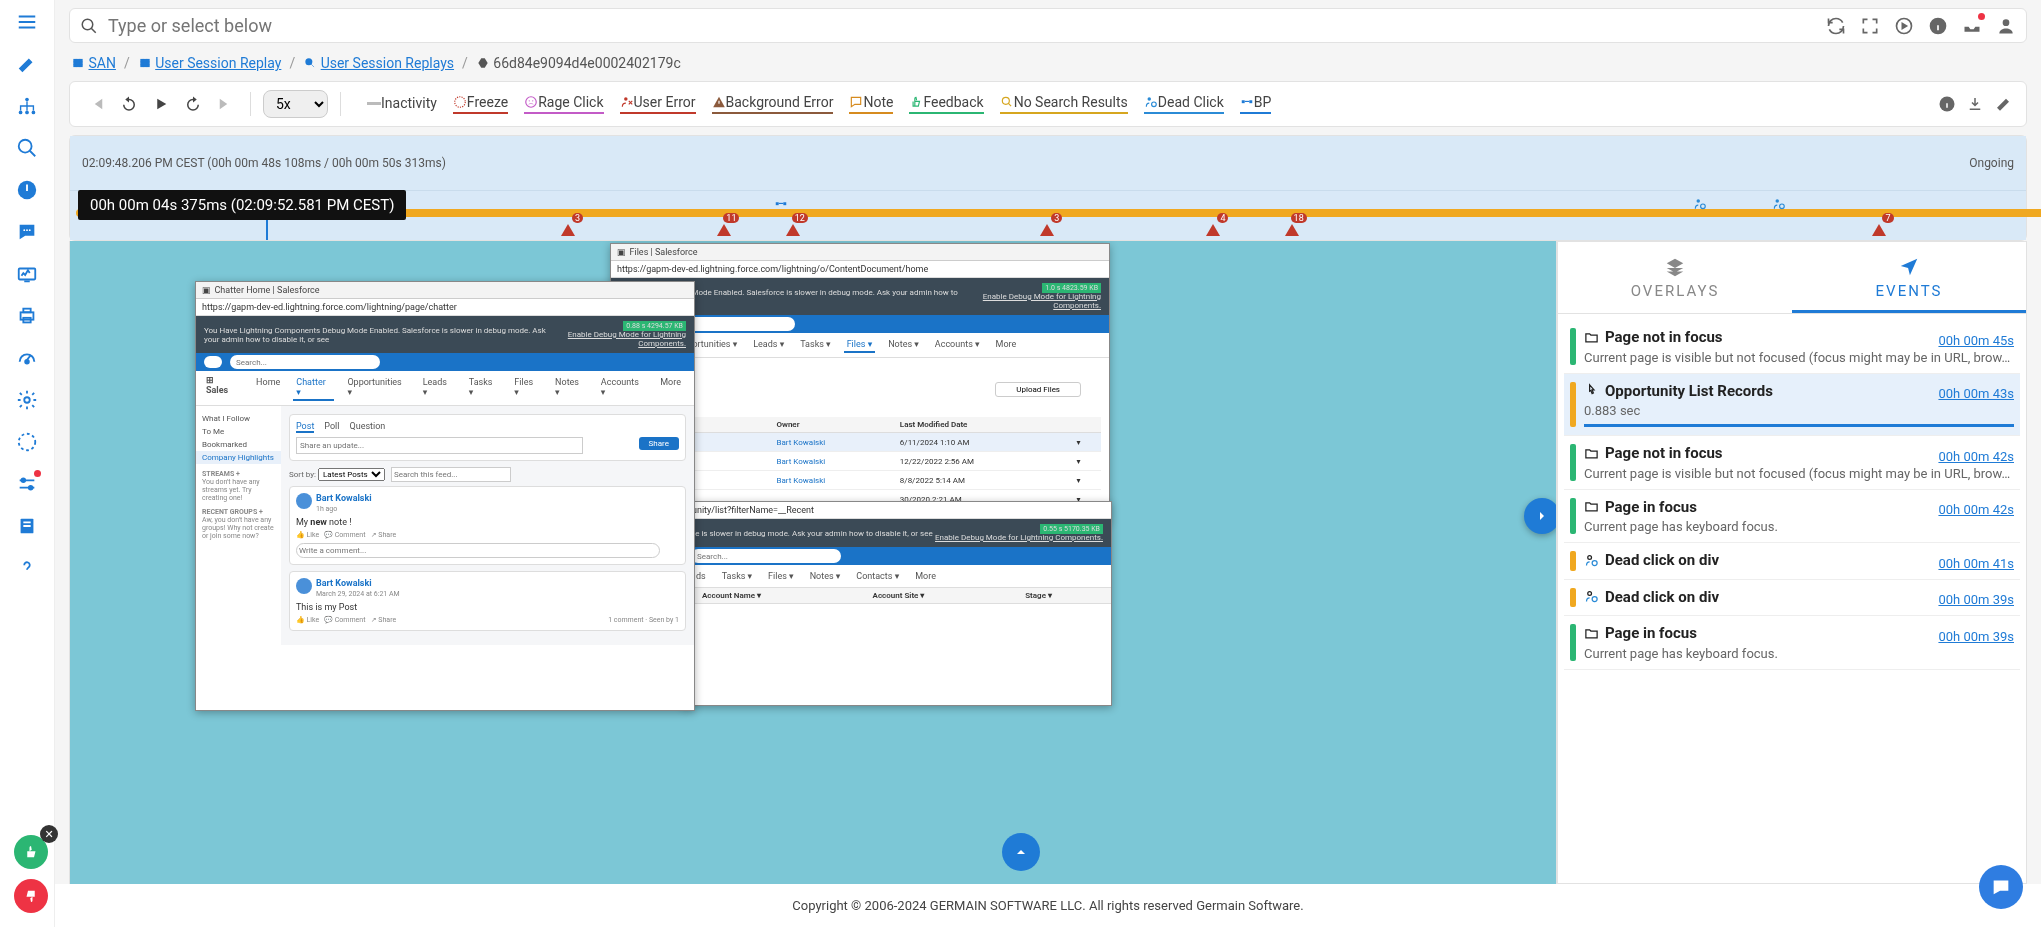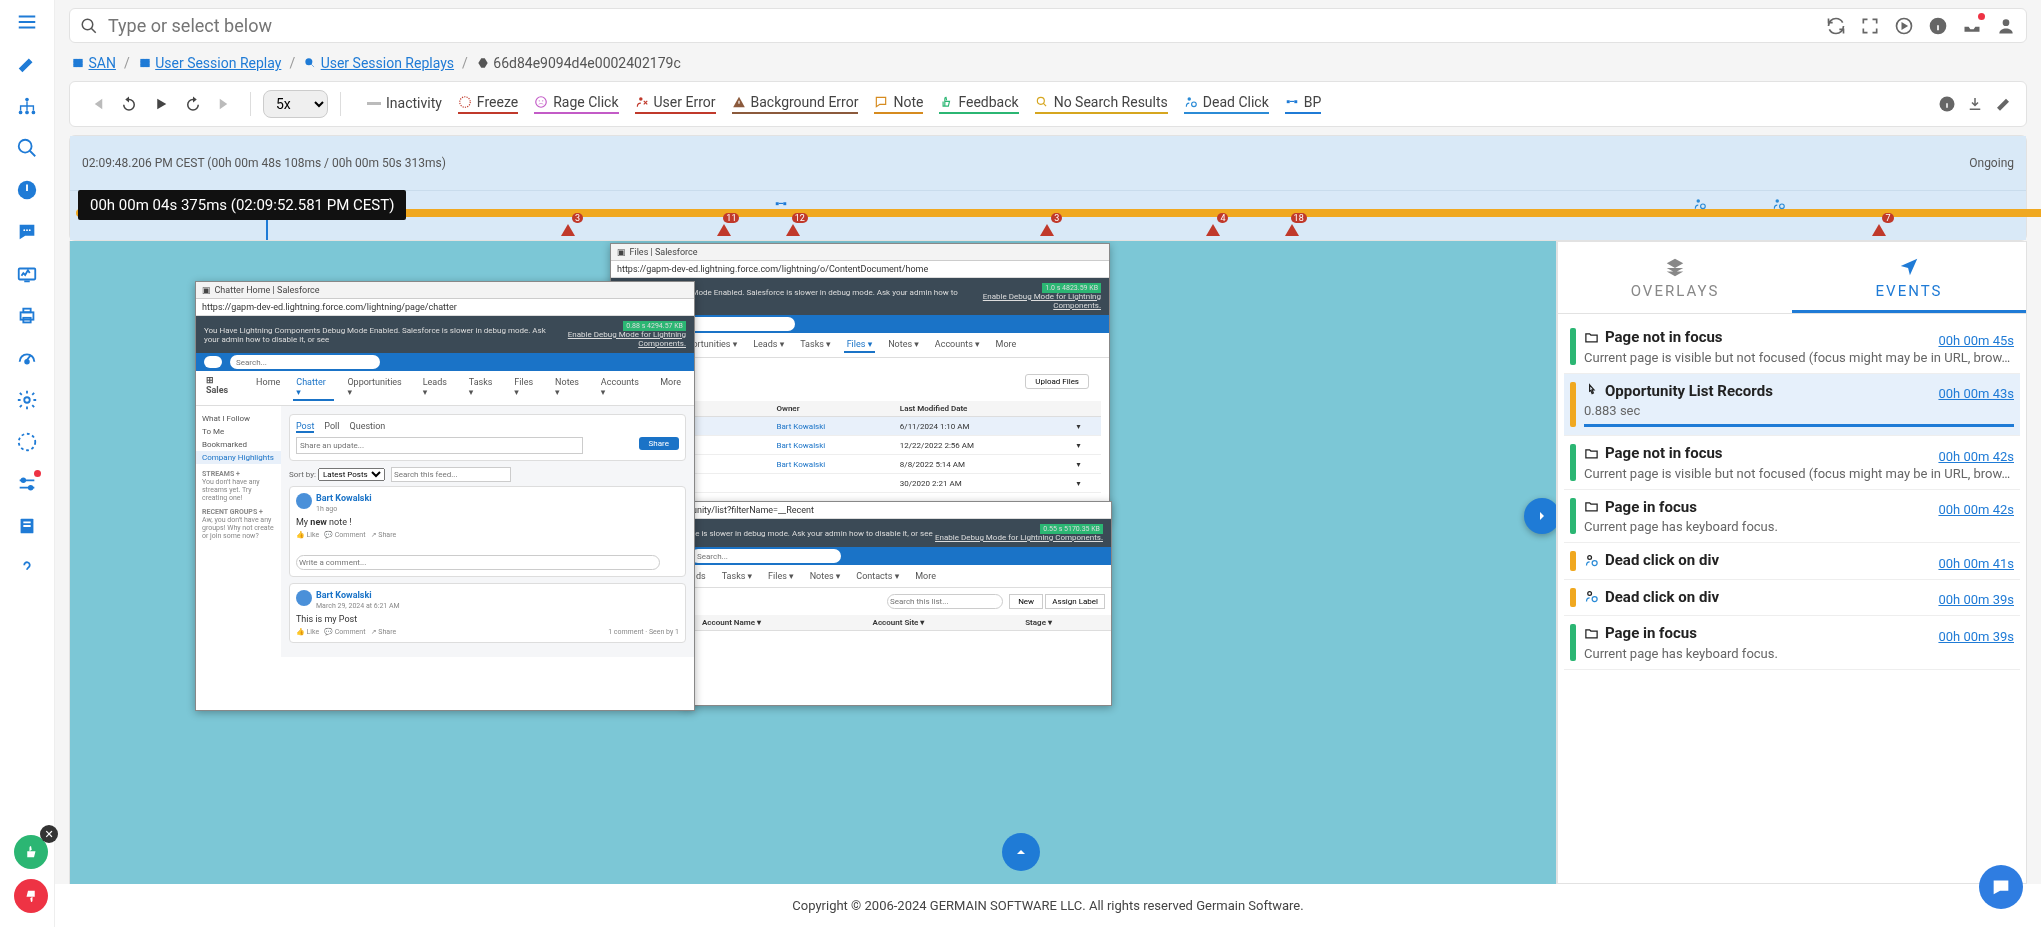--- a/index.html
+++ b/index.html
@@ -30,21 +30,21 @@
 .breadcrumb .sep{color:#999}
 .breadcrumb svg{width:14px;height:14px;display:inline-block;vertical-align:-2px;fill:#1f7bd6}
 .breadcrumb .cur svg{fill:#555}
 .toolbar{display:flex;align-items:center;gap:6px;background:#fff;border:1px solid #e2e2e2;border-radius:6px;margin:0 14px;padding:8px 14px}
 .toolbar .ctrl{width:26px;height:26px;display:flex;align-items:center;justify-content:center;cursor:pointer}
 .toolbar .ctrl svg{width:18px;height:18px;fill:#444}
 .toolbar .ctrl.disabled svg{fill:#bbb}
 .toolbar .vline{width:1px;height:24px;background:#ddd;margin:0 6px}
 .toolbar select{border:1px solid #ccc;border-radius:8px;padding:4px 20px 4px 8px;font-size:14px}
 .legend{display:flex;gap:16px;margin-left:14px;flex-wrap:wrap;align-items:center;flex:1}
-.legend .li{display:flex;align-items:center;gap:5px;font-size:14px;color:#444;cursor:pointer;padding-bottom:2px}
+.legend .li{display:flex;align-items:center;font-size:14px;color:#444;cursor:pointer;padding-bottom:2px}
 .legend .li.u{border-bottom:2px solid}
 .legend .sw{width:14px;height:14px;display:flex;align-items:center;justify-content:center}
 .legend .li.inact .sw{width:14px;height:3px;background:#bbb}
 .tb-right{display:flex;gap:10px;align-items:center;color:#666}
 .tb-right .ib{width:18px;height:18px;cursor:pointer}
 .tb-right svg{width:18px;height:18px;fill:#666}
 .timeline-wrap{background:#fff;border:1px solid #e2e2e2;border-radius:6px;margin:8px 14px 0;position:relative}
 .tl-head{display:flex;justify-content:space-between;padding:20px 12px;background:#d9e9f7;font-size:12px;color:#555}
 .tl-track{position:relative;height:50px;background:#d9e9f7;border-top:1px solid #c9dcec}
 .tl-bar{position:absolute;top:18px;height:8px;background:#f0a820;border-radius:4px}
@@ -73,21 +73,21 @@
 .replay-view .win .feed{flex:1;padding:8px}
 .replay-view .win .card{background:#fff;border:1px solid #ddd;border-radius:4px;padding:6px;margin-bottom:6px}
 .replay-view .win .postbtn{background:#1a73c7;color:#fff;border:none;padding:2px 10px;font-size:8px;border-radius:3px;float:right}
 .replay-view .win .tabs2{display:flex;gap:10px;font-size:9px;color:#555;margin-bottom:4px}
 .replay-view .win .tabs2 .a{color:#1a73c7;border-bottom:2px solid #1a73c7}
 .replay-view .win .tbl{width:100%;font-size:8px;border-collapse:collapse}
 .replay-view .win .tbl th{text-align:left;padding:3px 5px;background:#f5f5f5;border-bottom:1px solid #ddd;font-weight:600}
 .replay-view .win .tbl td{padding:3px 5px;border-bottom:1px solid #eee}
 .replay-view .win .tbl .fico{display:inline-block;width:12px;height:12px;background:#f0a820;border-radius:2px;margin-right:4px;vertical-align:middle}
 .replay-view .win .tbl td a{color:#1a73c7}
-.replay-view .win .upbtn{float:right;background:#fff;border:1px solid #ccc;padding:2px 9px;font-size:8px;border-radius:3px;margin:12px}
+.replay-view .win .upbtn{float:right;background:#fff;border:1px solid #ccc;padding:2px 20px;font-size:8px;border-radius:3px;margin:20px}
 .slide-btn{position:absolute;right:-4px;top:40%;width:36px;height:36px;border-radius:50%;background:#1f7bd6;display:flex;align-items:center;justify-content:center;cursor:pointer;z-index:20;box-shadow:0 2px 6px rgba(0,0,0,0.3)}
 .slide-btn svg{width:16px;height:16px;fill:#fff}
 .events-panel{width:470px;background:#fff;border:1px solid #e2e2e2;display:flex;flex-direction:column}
 .ev-tabs{display:flex;border-bottom:1px solid #e2e2e2}
 .ev-tabs .tab{flex:1;text-align:center;padding:14px 0 10px;cursor:pointer;color:#888;font-size:15px;letter-spacing:2px}
 .ev-tabs .tab.active{color:#1f7bd6;border-bottom:3px solid #1f7bd6}
 .ev-tabs .tab svg{width:22px;height:22px;display:block;margin:0 auto 4px;fill:currentColor}
 .ev-list{flex:1;overflow-y:auto;padding:6px}
 .ev-item{display:flex;border-bottom:1px solid #eee;padding:8px 6px;gap:8px}
 .ev-item .stripe{width:6px;border-radius:2px;flex-shrink:0}
@@ -522,25 +522,20 @@
               <input placeholder="Search..." style="">
             </div>
           <div class="sftabs" id="nav3">
               <span class="t">ds</span>
               <span class="t">Tasks ▾</span>
               <span class="t">Files ▾</span>
               <span class="t">Notes ▾</span>
               <span class="t">Contacts ▾</span>
               <span class="t">More</span>
             </div>
-          <div style="padding:6px;text-align:right;background:#fff">
-            <input style="font-size: 8px; padding: 2px; border: 1px solid rgb(204, 204, 204); border-radius: 8px;" placeholder="Search this list...">
-            <button style="font-size:8px;border:1px solid #ccc;background:#fff;padding:2px 8px;margin-left:4px">New</button>
-            <button style="font-size:8px;border:1px solid #ccc;background:#fff;padding:2px 6px">Assign Label</button>
-          </div>
           <table class="tbl">
               <thead>
                 <tr id="th3">
                   <th style="width:12px">▾</th>
                   <th>Account Name ▾</th>
                   <th>Account Site ▾</th>
                   <th>Stage ▾</th>
                 </tr>
               </thead>
             </table>
@@ -597,21 +592,21 @@
                 <select style="font-size:8px"><option>Latest Posts</option></select>
                 &nbsp;&nbsp;<input style="font-size: 8px; padding: 2px; border: 1px solid rgb(204, 204, 204); width: 120px;" placeholder="Search this feed...">
               </div>
               <div class="card">
                 <div style="display:flex;gap:4px">
                     <div style="width:16px;height:16px;border-radius:50%;background:#4a90d9"></div>
                     <div><b style="color:#1a73c7">Bart Kowalski</b><br><span style="font-size:7px;color:#888">1h ago</span></div>
                   </div>
                 <div style="margin:4px 0"><span>My </span><b>new</b><span> note !</span></div>
                 <div style="font-size:7px;color:#888">👍 <span>Like</span> &nbsp; 💬 <span>Comment</span> &nbsp; ↗ <span>Share</span></div>
-                <input style="width: 95%; margin-top: 16px; font-size: 8px; padding: 2px; border: 1px solid rgb(204, 204, 204); border-radius: 8px;" placeholder="Write a comment...">
+                <input style="width: 95%; margin-top: 4px; font-size: 8px; padding: 2px; border: 1px solid rgb(204, 204, 204); border-radius: 8px;" placeholder="Write a comment...">
               </div>
               <div class="card">
                 <div style="display:flex;gap:4px">
                     <div style="width:16px;height:16px;border-radius:50%;background:#4a90d9"></div>
                     <div><b style="color:#1a73c7">Bart Kowalski</b><br><span style="font-size:7px;color:#888">March 29, 2024 at 6:21 AM</span></div>
                   </div>
                 <div style="margin:4px 0">This is my Post</div>
                 <div style="font-size:7px;color:#888;display:flex;justify-content:space-between">
                     <span>👍 <span>Like</span> &nbsp; 💬 <span>Comment</span> &nbsp; ↗ <span>Share</span></span>
                     <span>1 comment · Seen by 1</span>

